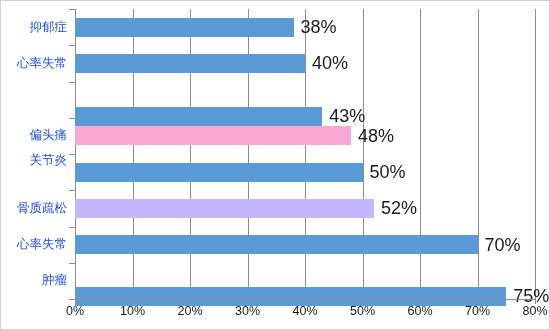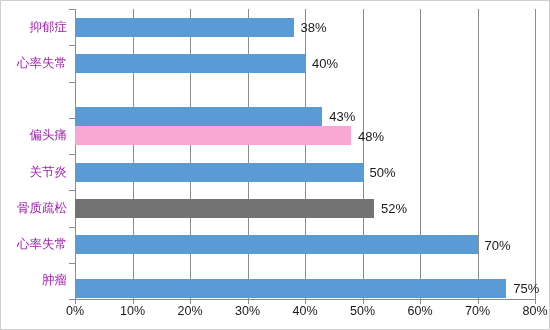--- a/index.html
+++ b/index.html
@@ -67,42 +67,42 @@
     background: #5b9bd5;
     flex: none;
   }
 
   .bar-label {
     position: absolute;
     left: 100%;
     top: 50%;
     transform: translateY(-50%);
     margin-left: 7px;
-    font-size: 13px;
+    font-size: 18px;
     color: #1a1a1a;
     white-space: nowrap;
   }
 
   
   #ylabels {
     position: absolute;
     left: 0;
     top: 8px;
     width: 68px;
     height: 290px;
   }
   .ylabel {
     position: absolute;
     right: 0;
     height: 36.25px;
     display: flex;
     align-items: center;
     justify-content: flex-end;
     font-size: 12.5px;
-    color: #a21caf;
+    color: #1d4ed8;
     white-space: nowrap;
     padding-right: 2px;
   }
 
   
   .ytick {
     position: absolute;
     left: 68px;
     width: 6px;
     height: 1px;
@@ -135,21 +135,21 @@
 </style>
 </head>
 <body>
 
 <div id="chart-frame">
 
   <div id="ylabels">
       <div class="ylabel" style="top: 0px; height: 36.25px;">抑郁症</div>
       <div class="ylabel" style="top: 36.25px; height: 36.25px;">心率失常</div>
       <div class="ylabel" style="top: 108.75px; height: 36.25px;">偏头痛</div>
-      <div class="ylabel" style="top: 145px; height: 36.25px;">关节炎</div>
+      <div class="ylabel" style="top: 133px; height: 36.25px;">关节炎</div>
       <div class="ylabel" style="top: 181.25px; height: 36.25px; margin-left: 48px;">骨质疏松</div>
       <div class="ylabel" style="top: 217.5px; height: 36.25px;">心率失常</div>
       <div class="ylabel" style="top: 253.75px; height: 36.25px;">肿瘤</div>
     </div>
 
   <div id="plot-area">
       <div class="gridline axis-zero" style="left: 0px;"></div>
       <div class="gridline" style="left: 57.5px;"></div>
       <div class="gridline" style="left: 115px;"></div>
       <div class="gridline" style="left: 172.5px;"></div>
@@ -177,30 +177,30 @@
         <div class="bar" style="width: 276px; background: #f9a8d4;">
           <span class="bar-label">48%</span>
         </div>
       </div>
       <div class="row" style="top: 145px; height: 36.25px;">
         <div class="bar" style="width: 287.5px; background: rgb(91, 155, 213);">
           <span class="bar-label">50%</span>
         </div>
       </div>
       <div class="row" style="top: 181.25px; height: 36.25px;">
-        <div class="bar" style="width: 299px; background: #737373;">
+        <div class="bar" style="width: 299px; background: #c4b5fd;">
           <span class="bar-label">52%</span>
         </div>
       </div>
       <div class="row" style="top: 217.5px; height: 36.25px;">
         <div class="bar" style="width: 402.5px; background: rgb(91, 155, 213);">
           <span class="bar-label">70%</span>
         </div>
       </div>
-      <div class="row" style="top: 261px; height: 36.25px; text-decoration: underline;">
+      <div class="row" style="top: 269px; height: 36.25px; text-decoration: underline;">
         <div class="bar" style="width: 431.25px; background: rgb(91, 155, 213);">
           <span class="bar-label">75%</span>
         </div>
       </div>
     </div>
 
   <div id="axis-line-bottom"></div>
 
   <div id="xlabels">
       <div class="xlabel" style="left: 74px;">0%</div>

